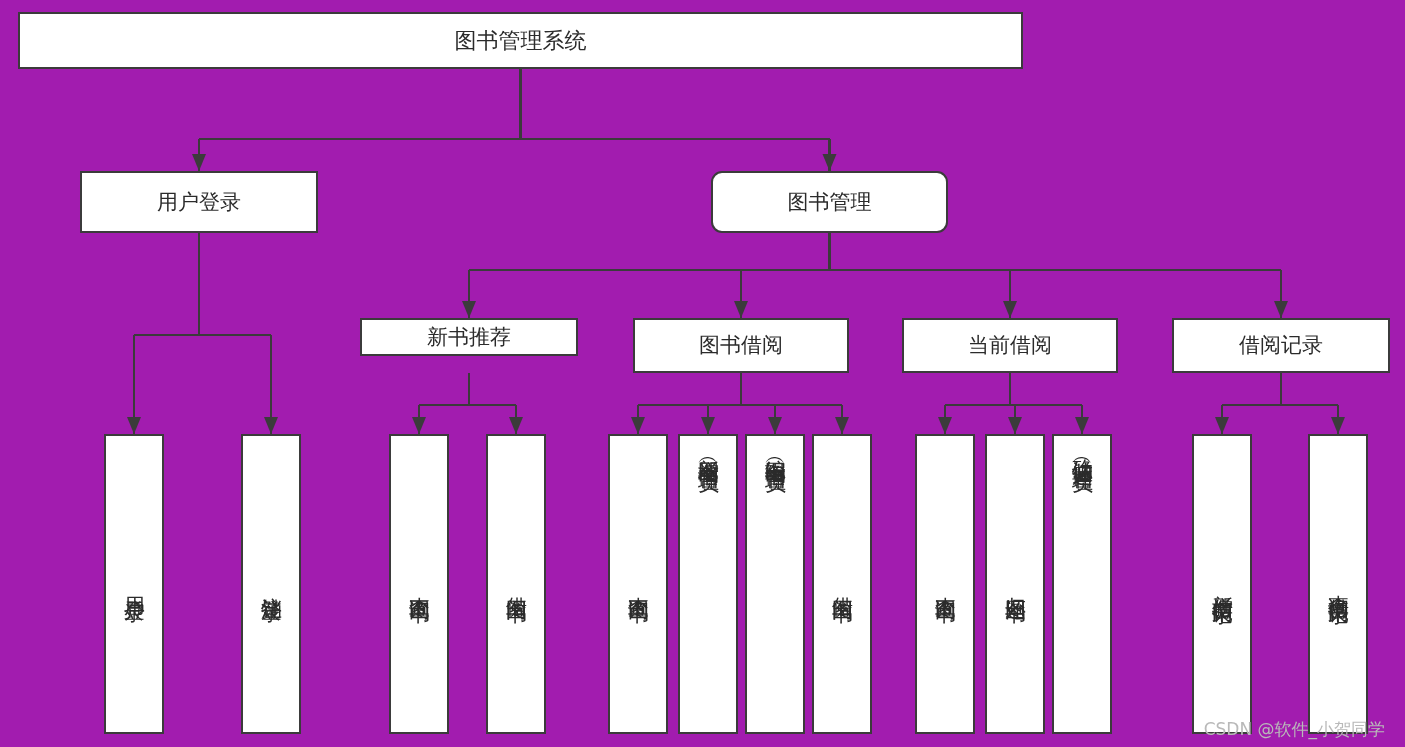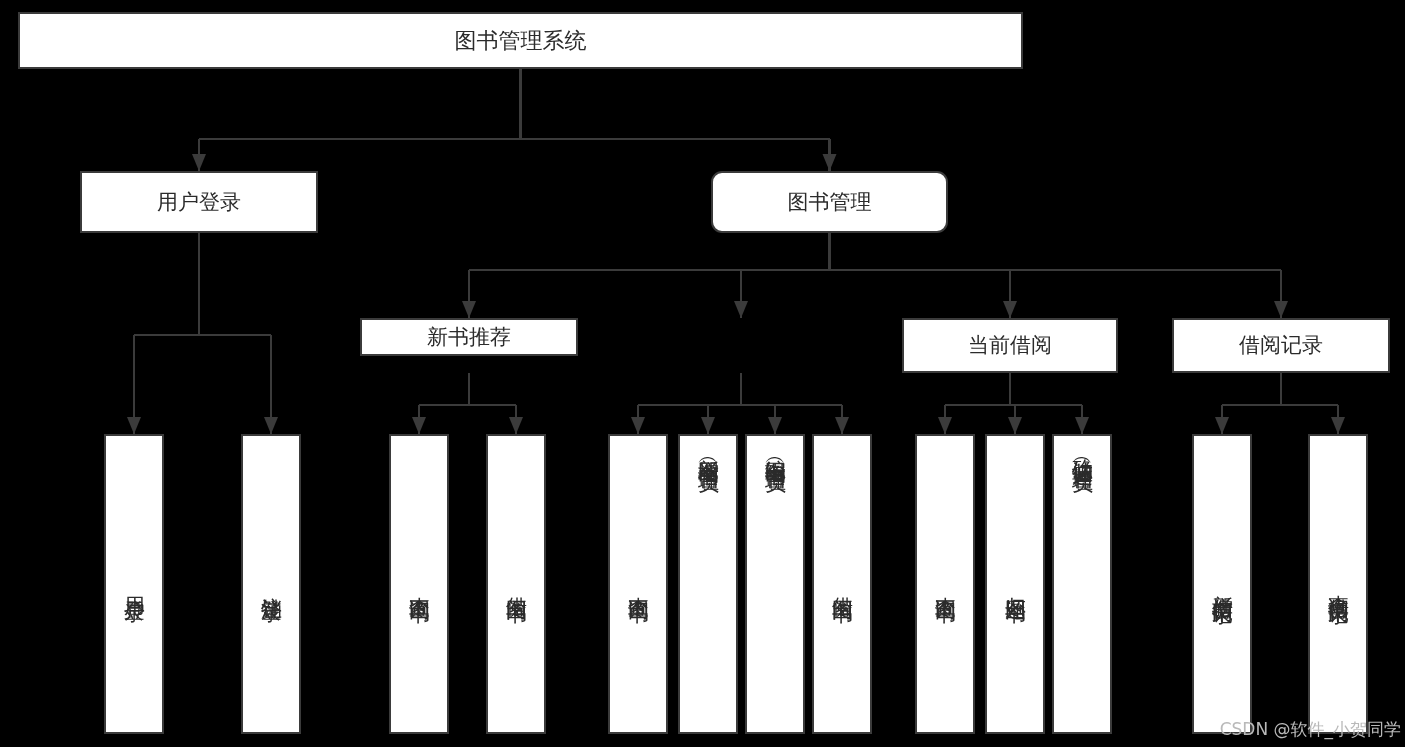--- a/index.html
+++ b/index.html
@@ -10,21 +10,21 @@
   body {
     width: 1405px;
     height: 747px;
     font-family: "DejaVu Sans", "Liberation Sans", sans-serif;
     overflow: hidden;
   }
   #diagram-root {
     position: relative;
     width: 1405px;
     height: 747px;
-    background: #000000;
+    background: #a21caf;
   }
   #edge-layer {
     position: absolute;
     left: 0;
     top: 0;
     width: 1405px;
     height: 747px;
   }
   .node {
     position: absolute;
@@ -58,21 +58,21 @@
     font-size: 21px;
     letter-spacing: 2px;
     line-height: 1;
   }
   .node.vertical.centered {
     align-items: center;
     padding-top: 0;
   }
   #watermark {
     position: absolute;
-    right: 4px;
+    right: 20px;
     bottom: 6px;
     font-size: 17px;
     color: #b9b9b9;
     white-space: nowrap;
     pointer-events: none;
   }
 </style>
 </head>
 <body>
 
@@ -140,20 +140,23 @@
   <div class="node horizontal" style="left: 80px; top: 171px; width: 238px; height: 62px;">
     <span class="node-label">用户登录</span>
   </div>
   <div class="node horizontal" style="left: 711px; top: 171px; width: 237px; height: 62px; border-radius: 11px;">
     <span class="node-label">图书管理</span>
   </div>
 
   <div class="node horizontal" style="left: 360px; top: 318px; width: 218px; height: 38px;">
     <span class="node-label">新书推荐</span>
   </div>
+  <div class="node horizontal" style="left: 633px; top: 318px; width: 216px; height: 55px;">
+    <span class="node-label">图书借阅</span>
+  </div>
   <div class="node horizontal" style="left: 1172px; top: 318px; width: 218px; height: 55px;">
     <span class="node-label">借阅记录</span>
   </div>
   <div class="node horizontal" style="left: 902px; top: 318px; width: 216px; height: 55px;">
     <span class="node-label">当前借阅</span>
   </div>
 
   <div class="node vertical centered" style="left: 104px; top: 434px; width: 60px; height: 300px;">
     <span class="node-label">用户登录</span>
   </div>

